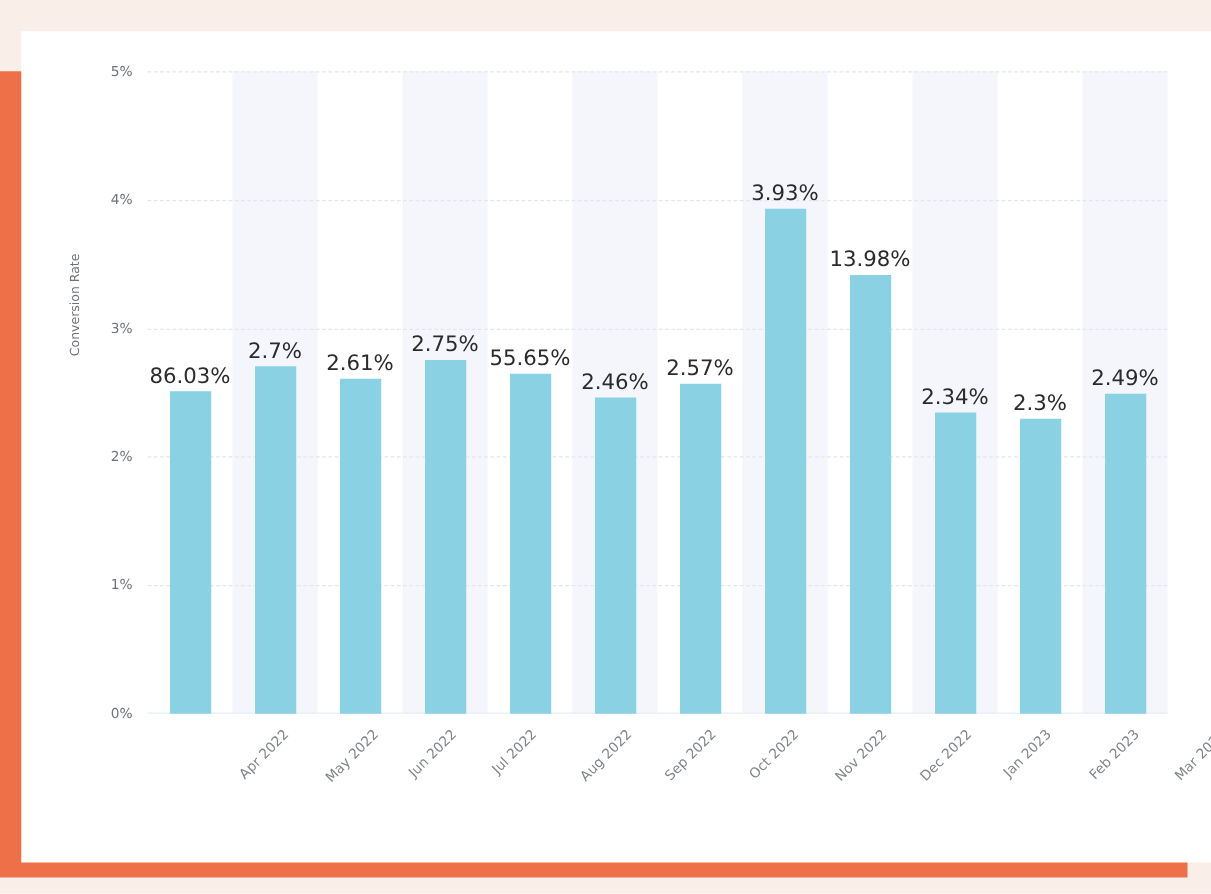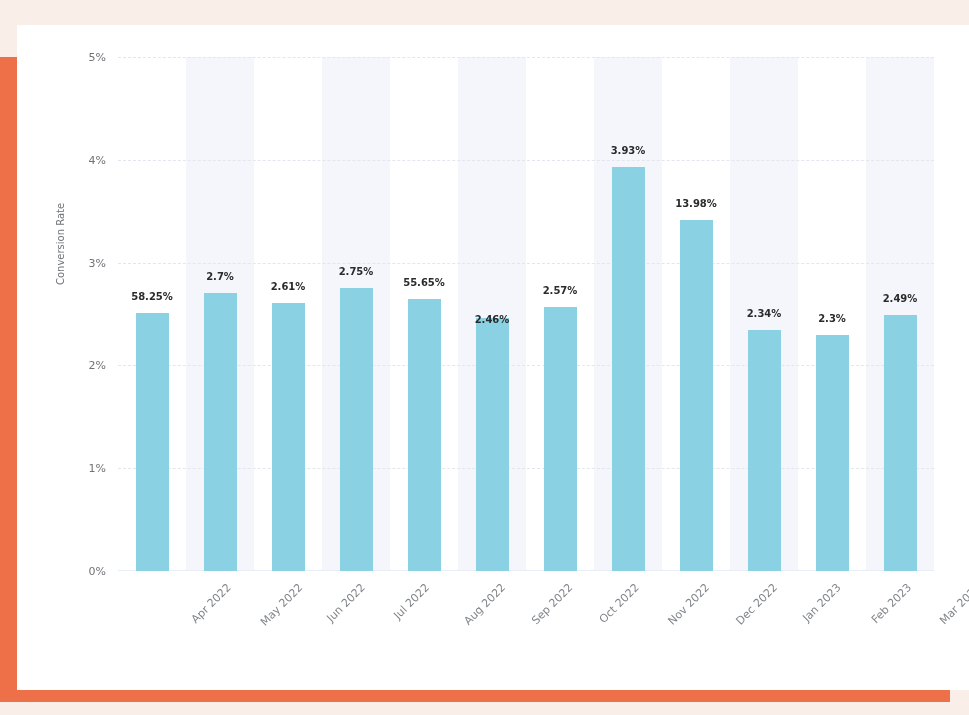--- a/index.html
+++ b/index.html
@@ -98,22 +98,22 @@
   
   .bar {
     position: absolute;
     bottom: 0;
     width: 33px;
     background: #8ad1e3;
   }
   .bar-label {
     position: absolute;
     transform: translateX(-50%);
-    font-size: 10px;
-    font-weight: bold;
+    font-size: 17px;
+    font-weight: normal;
     color: #2b2b2b;
     white-space: nowrap;
   }
 
   
   .xtick {
     position: absolute;
     top: 100%;
     margin-top: 10px;
     font-size: 11px;
@@ -176,31 +176,31 @@
     <div id="yticks">
         <div class="ytick" style="top: 514px;">0%</div>
         <div class="ytick" style="top: 411.2px;">1%</div>
         <div class="ytick" style="top: 308.4px;">2%</div>
         <div class="ytick" style="top: 205.6px;">3%</div>
         <div class="ytick" style="top: 102.8px;">4%</div>
         <div class="ytick" style="top: 0px;">5%</div>
       </div>
     <div id="bars">
         <div class="bar" title="Apr 2022 2.51%" style="left: 17.5px; height: 258.028px; background: rgb(138, 209, 227);"></div>
-        <div class="bar-label" style="left: 34px; top: 233.972px;">58.25%</div>
+        <div class="bar-label" style="left: 34px; top: 233.972px;">86.03%</div>
         <div class="bar" title="May 2022 2.7%" style="left: 85.5px; height: 277.56px; background: rgb(138, 209, 227);"></div>
         <div class="bar-label" style="left: 102px; top: 214.44px;">2.7%</div>
         <div class="bar" title="Jun 2022 2.61%" style="left: 153.5px; height: 268.308px; background: rgb(138, 209, 227);"></div>
         <div class="bar-label" style="left: 170px; top: 223.692px;">2.61%</div>
         <div class="bar" title="Jul 2022 2.75%" style="left: 221.5px; height: 282.7px; background: rgb(138, 209, 227);"></div>
         <div class="bar-label" style="left: 238px; top: 209.3px;">2.75%</div>
         <div class="bar" title="Aug 2022 2.65%" style="left: 289.5px; height: 272.42px; background: rgb(138, 209, 227);"></div>
         <div class="bar-label" style="left: 306px; top: 219.58px;">55.65%</div>
         <div class="bar" title="Sep 2022 2.46%" style="left: 357.5px; height: 252.888px; background: rgb(138, 209, 227);"></div>
-        <div class="bar-label" style="left: 374px; top: 239.112px; margin-top: 18px;">2.46%</div>
+        <div class="bar-label" style="left: 374px; top: 239.112px;">2.46%</div>
         <div class="bar" title="Oct 2022 2.57%" style="left: 425.5px; height: 264.196px; background: rgb(138, 209, 227);"></div>
         <div class="bar-label" style="left: 442px; top: 227.804px;">2.57%</div>
         <div class="bar" title="Nov 2022 3.93%" style="left: 493.5px; height: 404.004px; background: rgb(138, 209, 227);"></div>
         <div class="bar-label" style="left: 510px; top: 87.996px;">3.93%</div>
         <div class="bar" title="Dec 2022 3.41%" style="left: 561.5px; height: 350.548px; background: rgb(138, 209, 227);"></div>
         <div class="bar-label" style="left: 578px; top: 141.452px;">13.98%</div>
         <div class="bar" title="Jan 2023 2.34%" style="left: 629.5px; height: 240.552px; background: rgb(138, 209, 227);"></div>
         <div class="bar-label" style="left: 646px; top: 251.448px;">2.34%</div>
         <div class="bar" title="Feb 2023 2.3%" style="left: 697.5px; height: 236.44px; background: rgb(138, 209, 227);"></div>
         <div class="bar-label" style="left: 714px; top: 255.56px; text-align: right;">2.3%</div>

